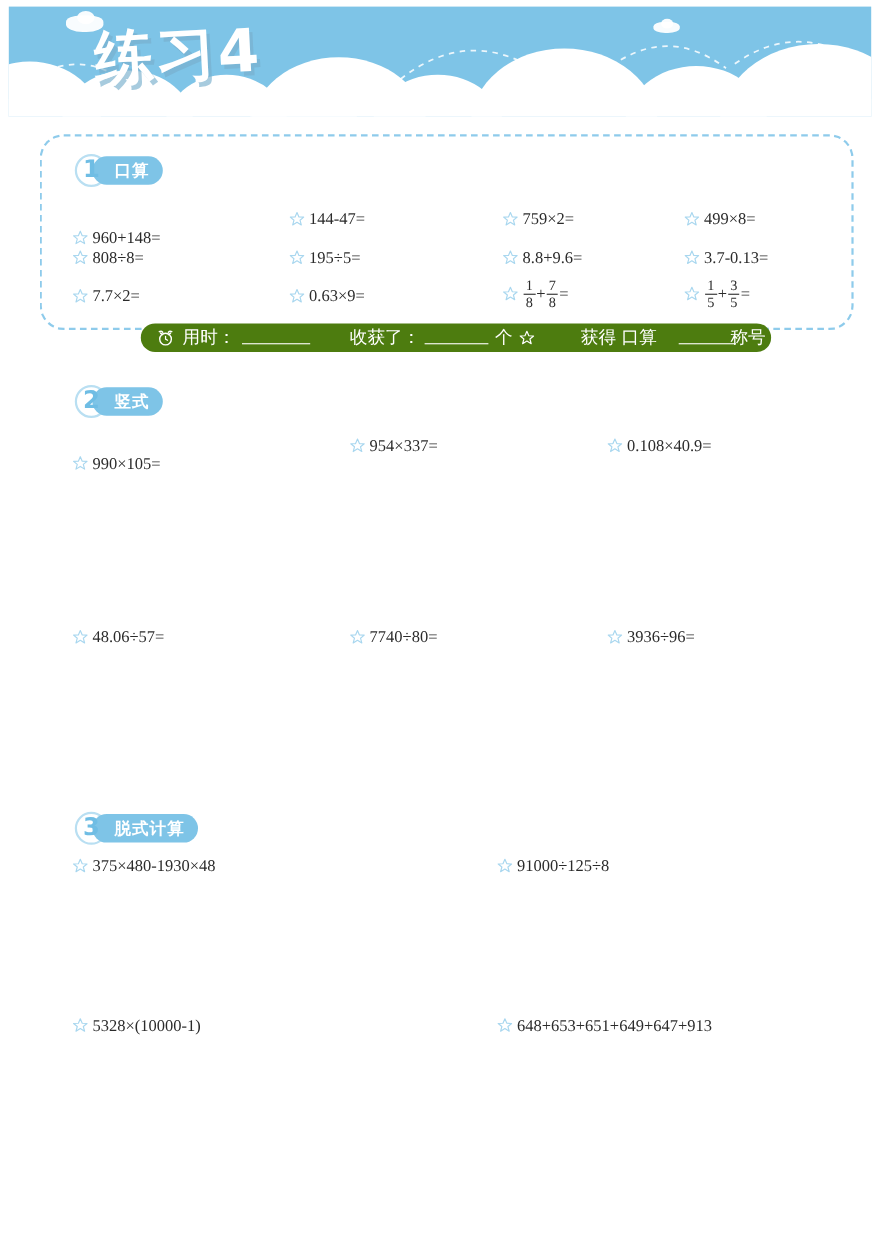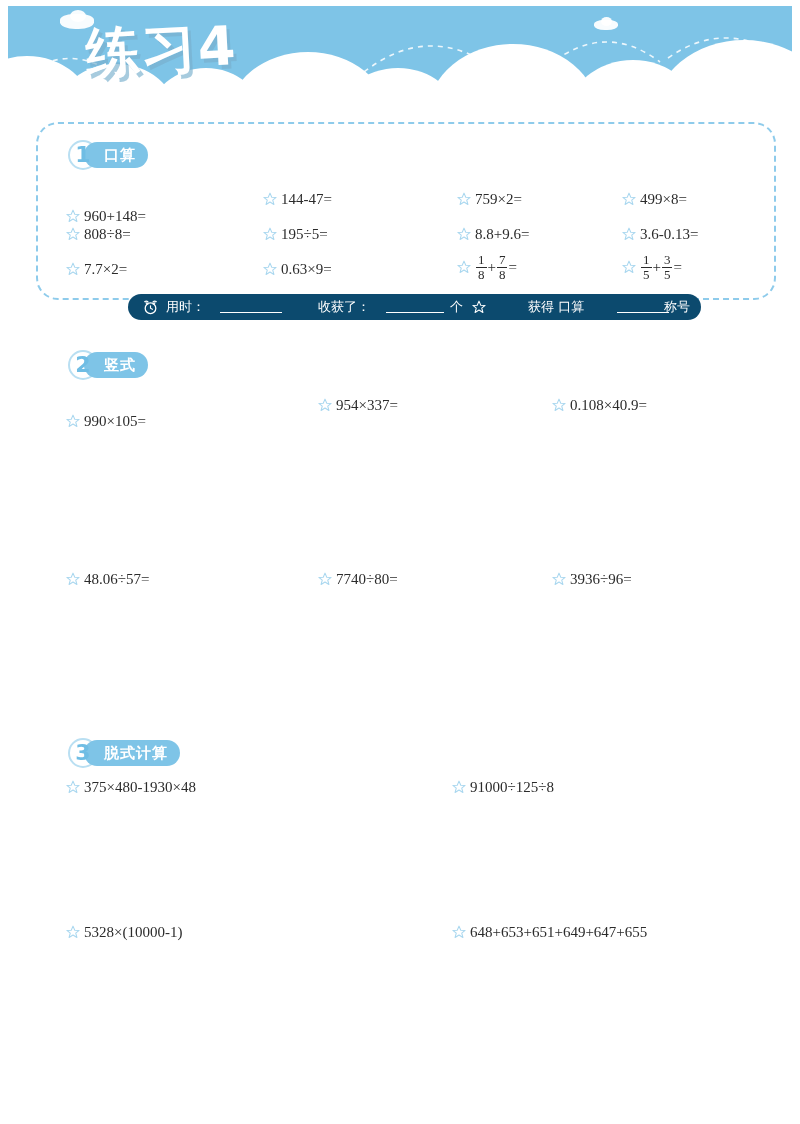--- a/index.html
+++ b/index.html
@@ -132,25 +132,25 @@
     border: 2px dashed #8ecbeb;
     border-radius: 22px;
     box-sizing: border-box;
   }
 
   
   #sec1-bar {
     position: absolute;
     left: 128px; top: 294px;
     width: 573px; height: 26px;
-    background: #0c4a6e;
+    background: #4d7c0f;
     border-radius: 13px;
     color: #ffffff;
     font-family: "DejaVu Sans", sans-serif;
-    font-size: 13px;
+    font-size: 16px;
     line-height: 26px;
     white-space: nowrap;
   }
   #sec1-bar .bar-item { position: absolute; top: 0; }
   .blank-line {
     display: inline-block;
     border-bottom: 1px solid #ffffff;
     height: 12px;
     vertical-align: -2px;
   }
@@ -245,21 +245,21 @@
       </svg><span>195÷5=</span>
   </div>
   <div class="expr" style="left:457px; top:227px;">
     <svg class="star" viewBox="0 0 24 24">
         <polygon points="12,2 15,9 22.5,9.3 16.7,14 18.7,21.4 12,17.2 5.3,21.4 7.3,14 1.5,9.3 9,9" fill="none" stroke="#a9d7ef" stroke-width="1.8" stroke-linejoin="round"></polygon>
       </svg><span>8.8+9.6=</span>
   </div>
   <div class="expr" style="left:622px; top:227px;">
     <svg class="star" viewBox="0 0 24 24">
         <polygon points="12,2 15,9 22.5,9.3 16.7,14 18.7,21.4 12,17.2 5.3,21.4 7.3,14 1.5,9.3 9,9" fill="none" stroke="#a9d7ef" stroke-width="1.8" stroke-linejoin="round"></polygon>
-      </svg><span>3.6-0.13=</span>
+      </svg><span>3.7-0.13=</span>
   </div>
 
   <div class="expr" style="left:66px;  top:262px;">
     <svg class="star" viewBox="0 0 24 24">
         <polygon points="12,2 15,9 22.5,9.3 16.7,14 18.7,21.4 12,17.2 5.3,21.4 7.3,14 1.5,9.3 9,9" fill="none" stroke="#a9d7ef" stroke-width="1.8" stroke-linejoin="round"></polygon>
       </svg><span>7.7×2=</span>
   </div>
   <div class="expr" style="left:263px; top:262px;">
     <svg class="star" viewBox="0 0 24 24">
         <polygon points="12,2 15,9 22.5,9.3 16.7,14 18.7,21.4 12,17.2 5.3,21.4 7.3,14 1.5,9.3 9,9" fill="none" stroke="#a9d7ef" stroke-width="1.8" stroke-linejoin="round"></polygon>
@@ -357,16 +357,16 @@
   </div>
 
   <div class="expr" style="left:66px;  top:925px;">
     <svg class="star" viewBox="0 0 24 24">
         <polygon points="12,2 15,9 22.5,9.3 16.7,14 18.7,21.4 12,17.2 5.3,21.4 7.3,14 1.5,9.3 9,9" fill="none" stroke="#a9d7ef" stroke-width="1.8" stroke-linejoin="round"></polygon>
       </svg><span>5328×(10000-1)</span>
   </div>
   <div class="expr" style="left:452px; top:925px;">
     <svg class="star" viewBox="0 0 24 24">
         <polygon points="12,2 15,9 22.5,9.3 16.7,14 18.7,21.4 12,17.2 5.3,21.4 7.3,14 1.5,9.3 9,9" fill="none" stroke="#a9d7ef" stroke-width="1.8" stroke-linejoin="round"></polygon>
-      </svg><span>648+653+651+649+647+655</span>
+      </svg><span>648+653+651+649+647+913</span>
   </div>
 
 </div>
 
 </body></html>

